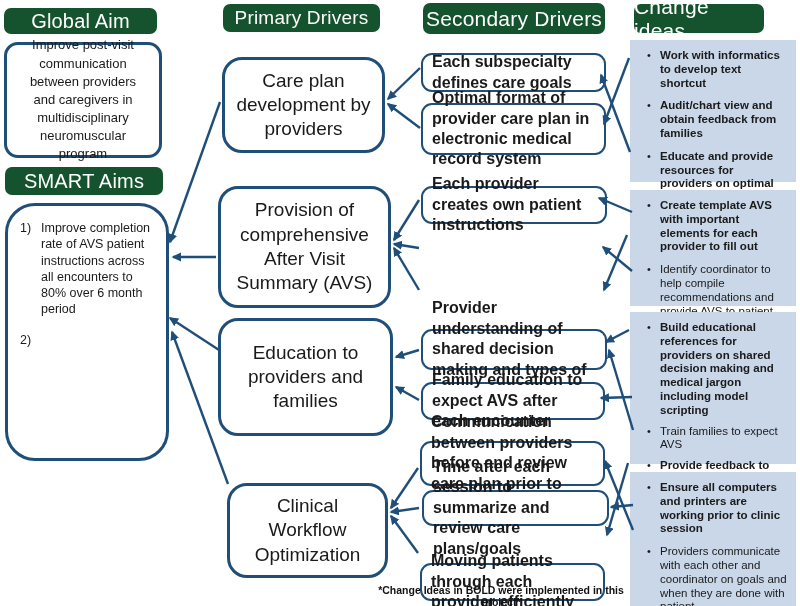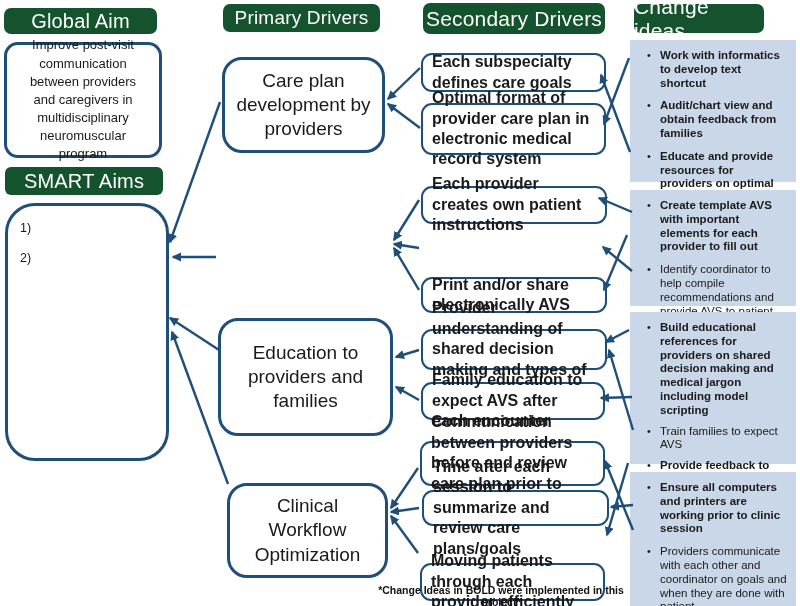--- a/index.html
+++ b/index.html
@@ -40,42 +40,43 @@
 </style>
 </head>
 <body>
 
 <div id="canvas">
 
   <div class="hdr" style="left:4px;top:8px;width:153px;height:26px;font-size:20px;">Global Aim</div>
   <div class="hdr" style="left:223px;top:4px;width:157px;height:28px;">Primary Drivers</div>
   <div class="hdr" style="left:423px;top:3px;width:182px;height:31px;font-size:21px;">Secondary Drivers</div>
   <div class="hdr" style="left:634px;top:4px;width:130px;height:29px;font-size:21px;">Change ideas</div>
-  <div class="hdr" style="left:5px;top:167px;width:158px;height:28px;font-size:20px;border-radius:6px;">SMART Aims</div>
+  <div class="hdr" style="left:5px;top:167px;width:158px;height:28px;font-size:20px;">SMART Aims</div>
 
   <div class="obox gbox" style="left:4px;top:42px;width:158px;height:116px;">Improve post-visit communication between providers and caregivers in multidisciplinary neuromuscular program</div>
 
   <div class="obox smartbox" style="left:5px;top:203px;width:164px;height:258px;">
     <div class="smart-item">
       <span class="smart-num">1)</span>
+      <span>Improve completion rate of AVS patient instructions across all encounters to 80% over 6 month period</span>
     </div>
     <div class="smart-item">
       <span class="smart-num">2)</span>
     </div>
   </div>
 
   <div class="obox pbox" style="left:222px;top:57px;width:163px;height:96px;">Care plan development by providers</div>
+  <div class="obox pbox" style="left:218px;top:186px;width:173px;height:122px;">Provision of comprehensive After Visit Summary (AVS)</div>
   <div class="obox pbox" style="left:218px;top:318px;width:175px;height:118px;">Education to providers and families</div>
   <div class="obox pbox" style="left:227px;top:463px;width:161px;height:95px;margin-top:20px;">Clinical Workflow Optimization</div>
 
   <div class="obox sbox" style="left:421px;top:53px;width:185px;height:39px;">Each subspecialty defines care goals</div>
   <div class="obox sbox" style="left:421px;top:103px;width:185px;height:52px;">Optimal format of provider care plan in electronic medical record system</div>
 
   <div class="obox sbox" style="left:421px;top:186px;width:186px;height:38px;">Each provider creates own patient instructions</div>
-  <div class="obox sbox" style="left:421px;top:277px;width:186px;height:31px;">Print and/or share electronically AVS</div>
 
   <div class="obox sbox" style="left:421px;top:329px;width:186px;height:41px;">Provider understanding of shared decision making and types of medical jargon</div>
   <div class="obox sbox" style="left:421px;top:382px;width:184px;height:38px;">Family education to expect AVS after each encounter</div>
 
   <div class="obox sbox" style="left:420px;top:441px;width:185px;height:45px;">Communication between providers before and review care plan prior to giving to patient</div>
   <div class="obox sbox" style="left:422px;top:490px;width:187px;height:36px;">Time after each session to summarize and review care plans/goals</div>
   <div class="obox sbox" style="left:420px;top:534px;width:185px;height:38px;margin-top:29px;">Moving patients through each provider efficiently</div>
 
   <div class="panel" style="left:630px;top:40px;width:166px;height:142px;">
     <div class="ci">

